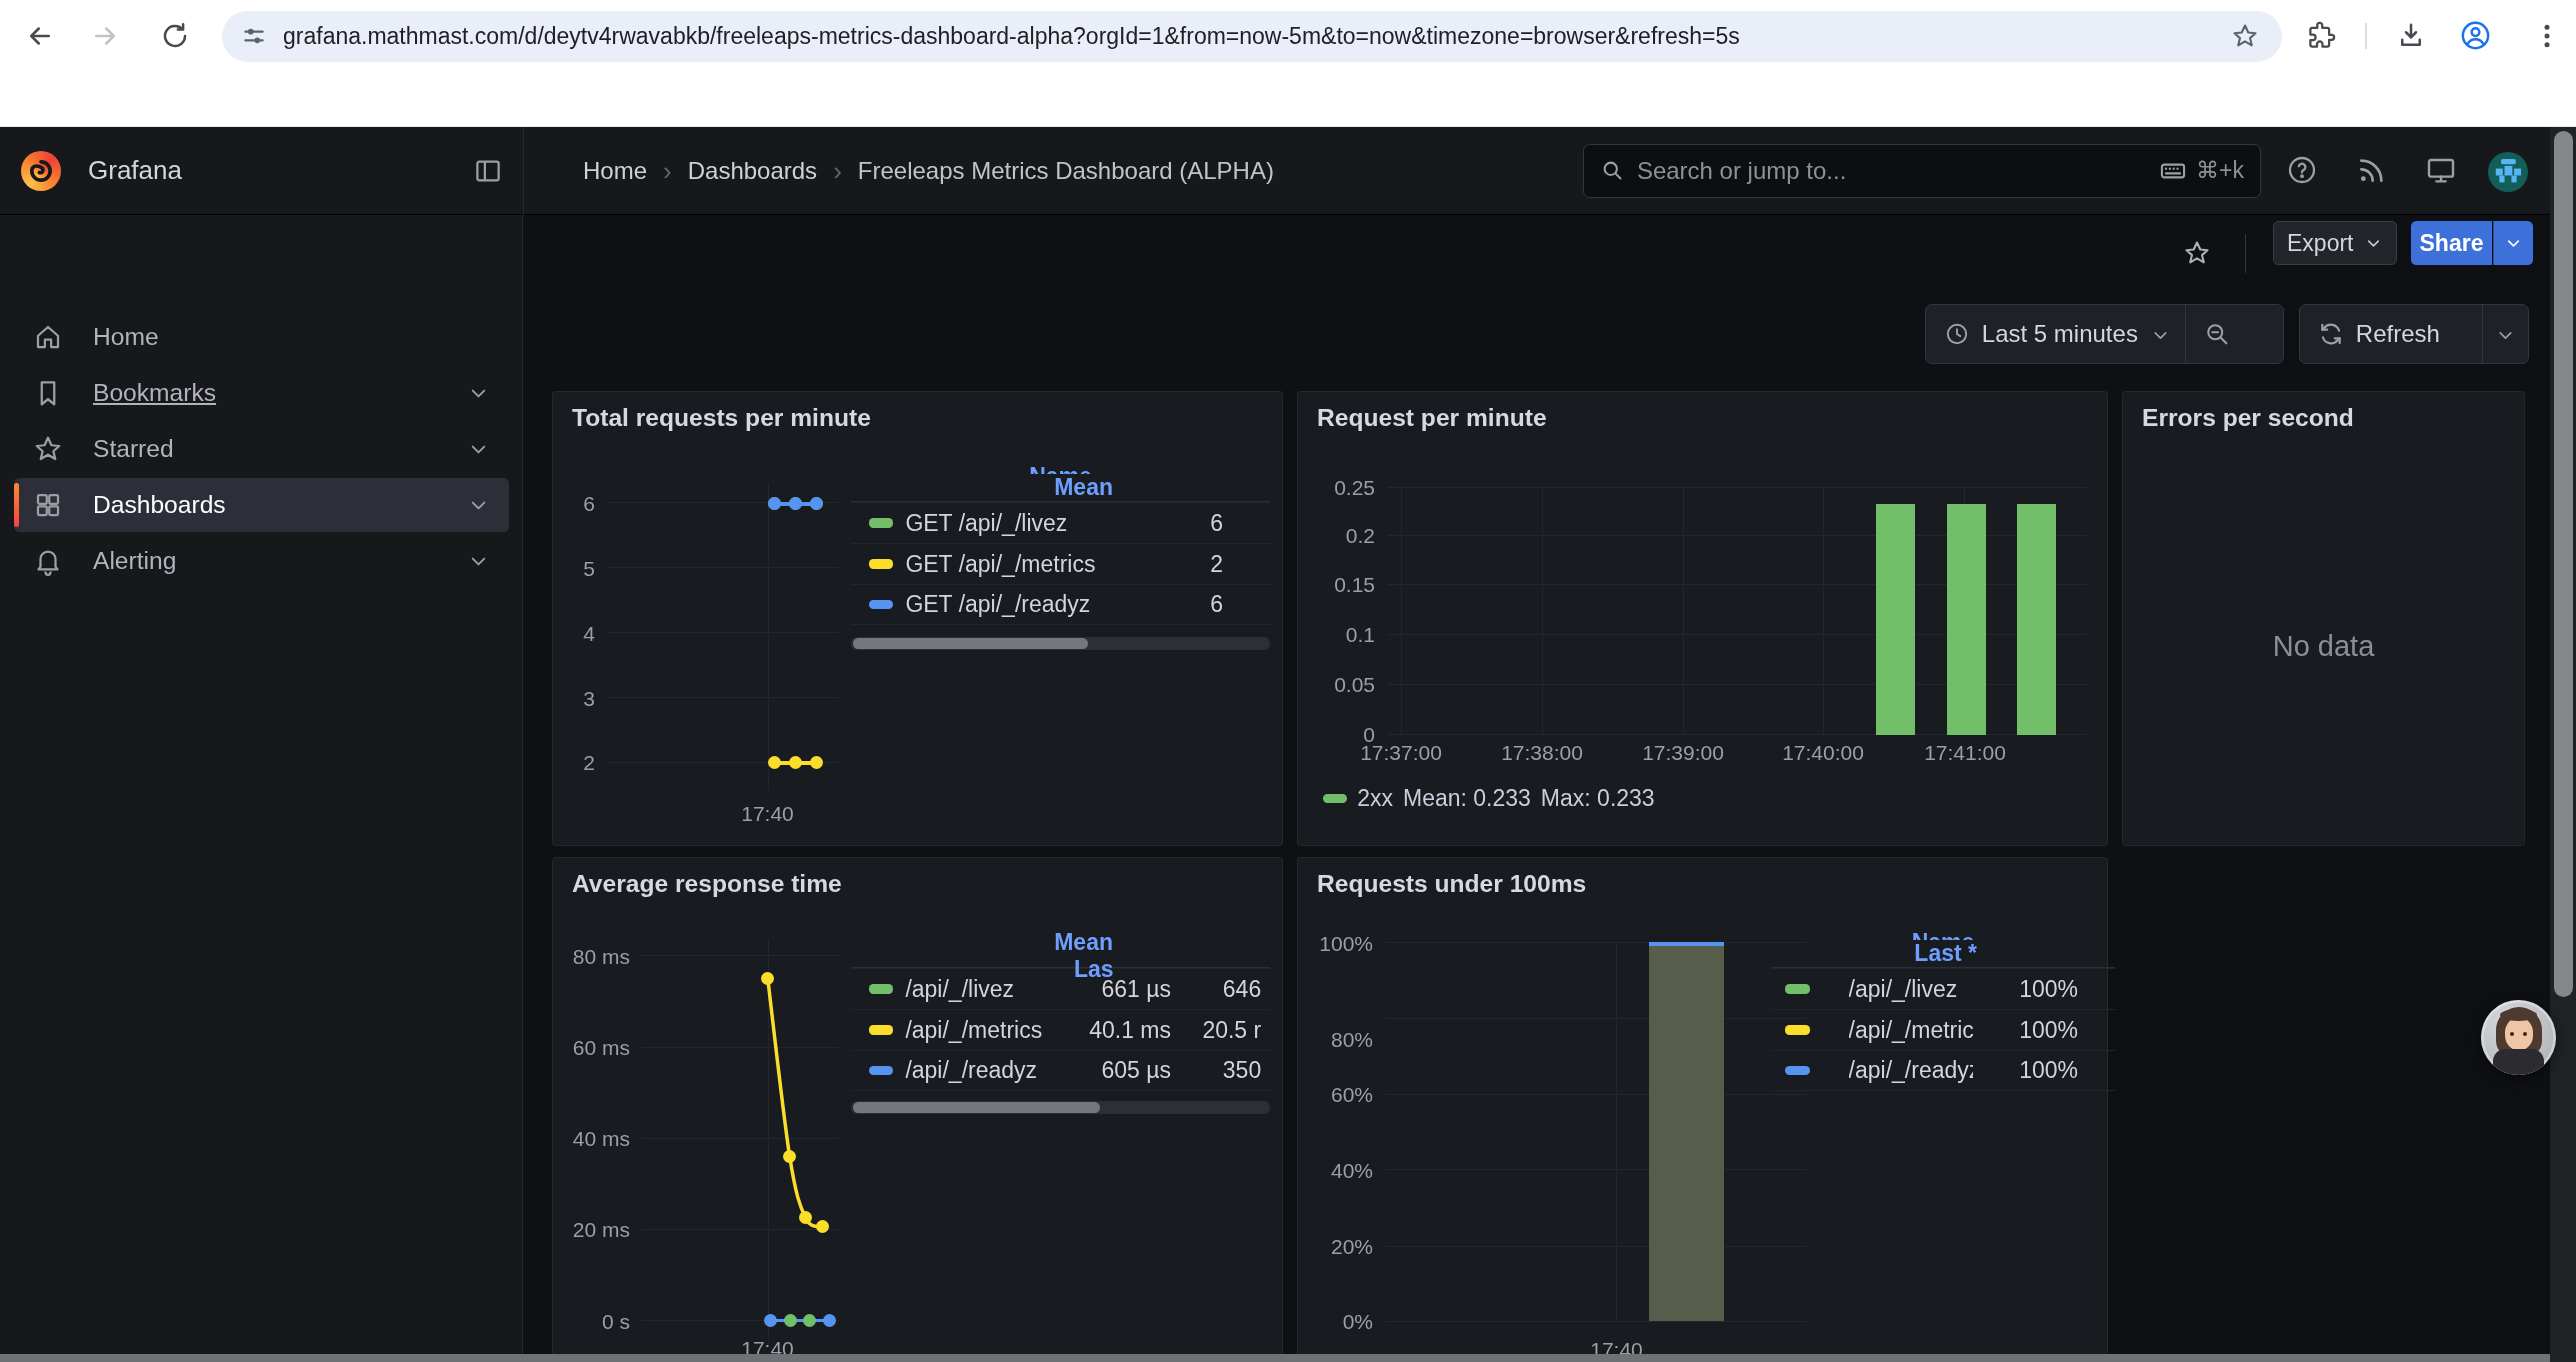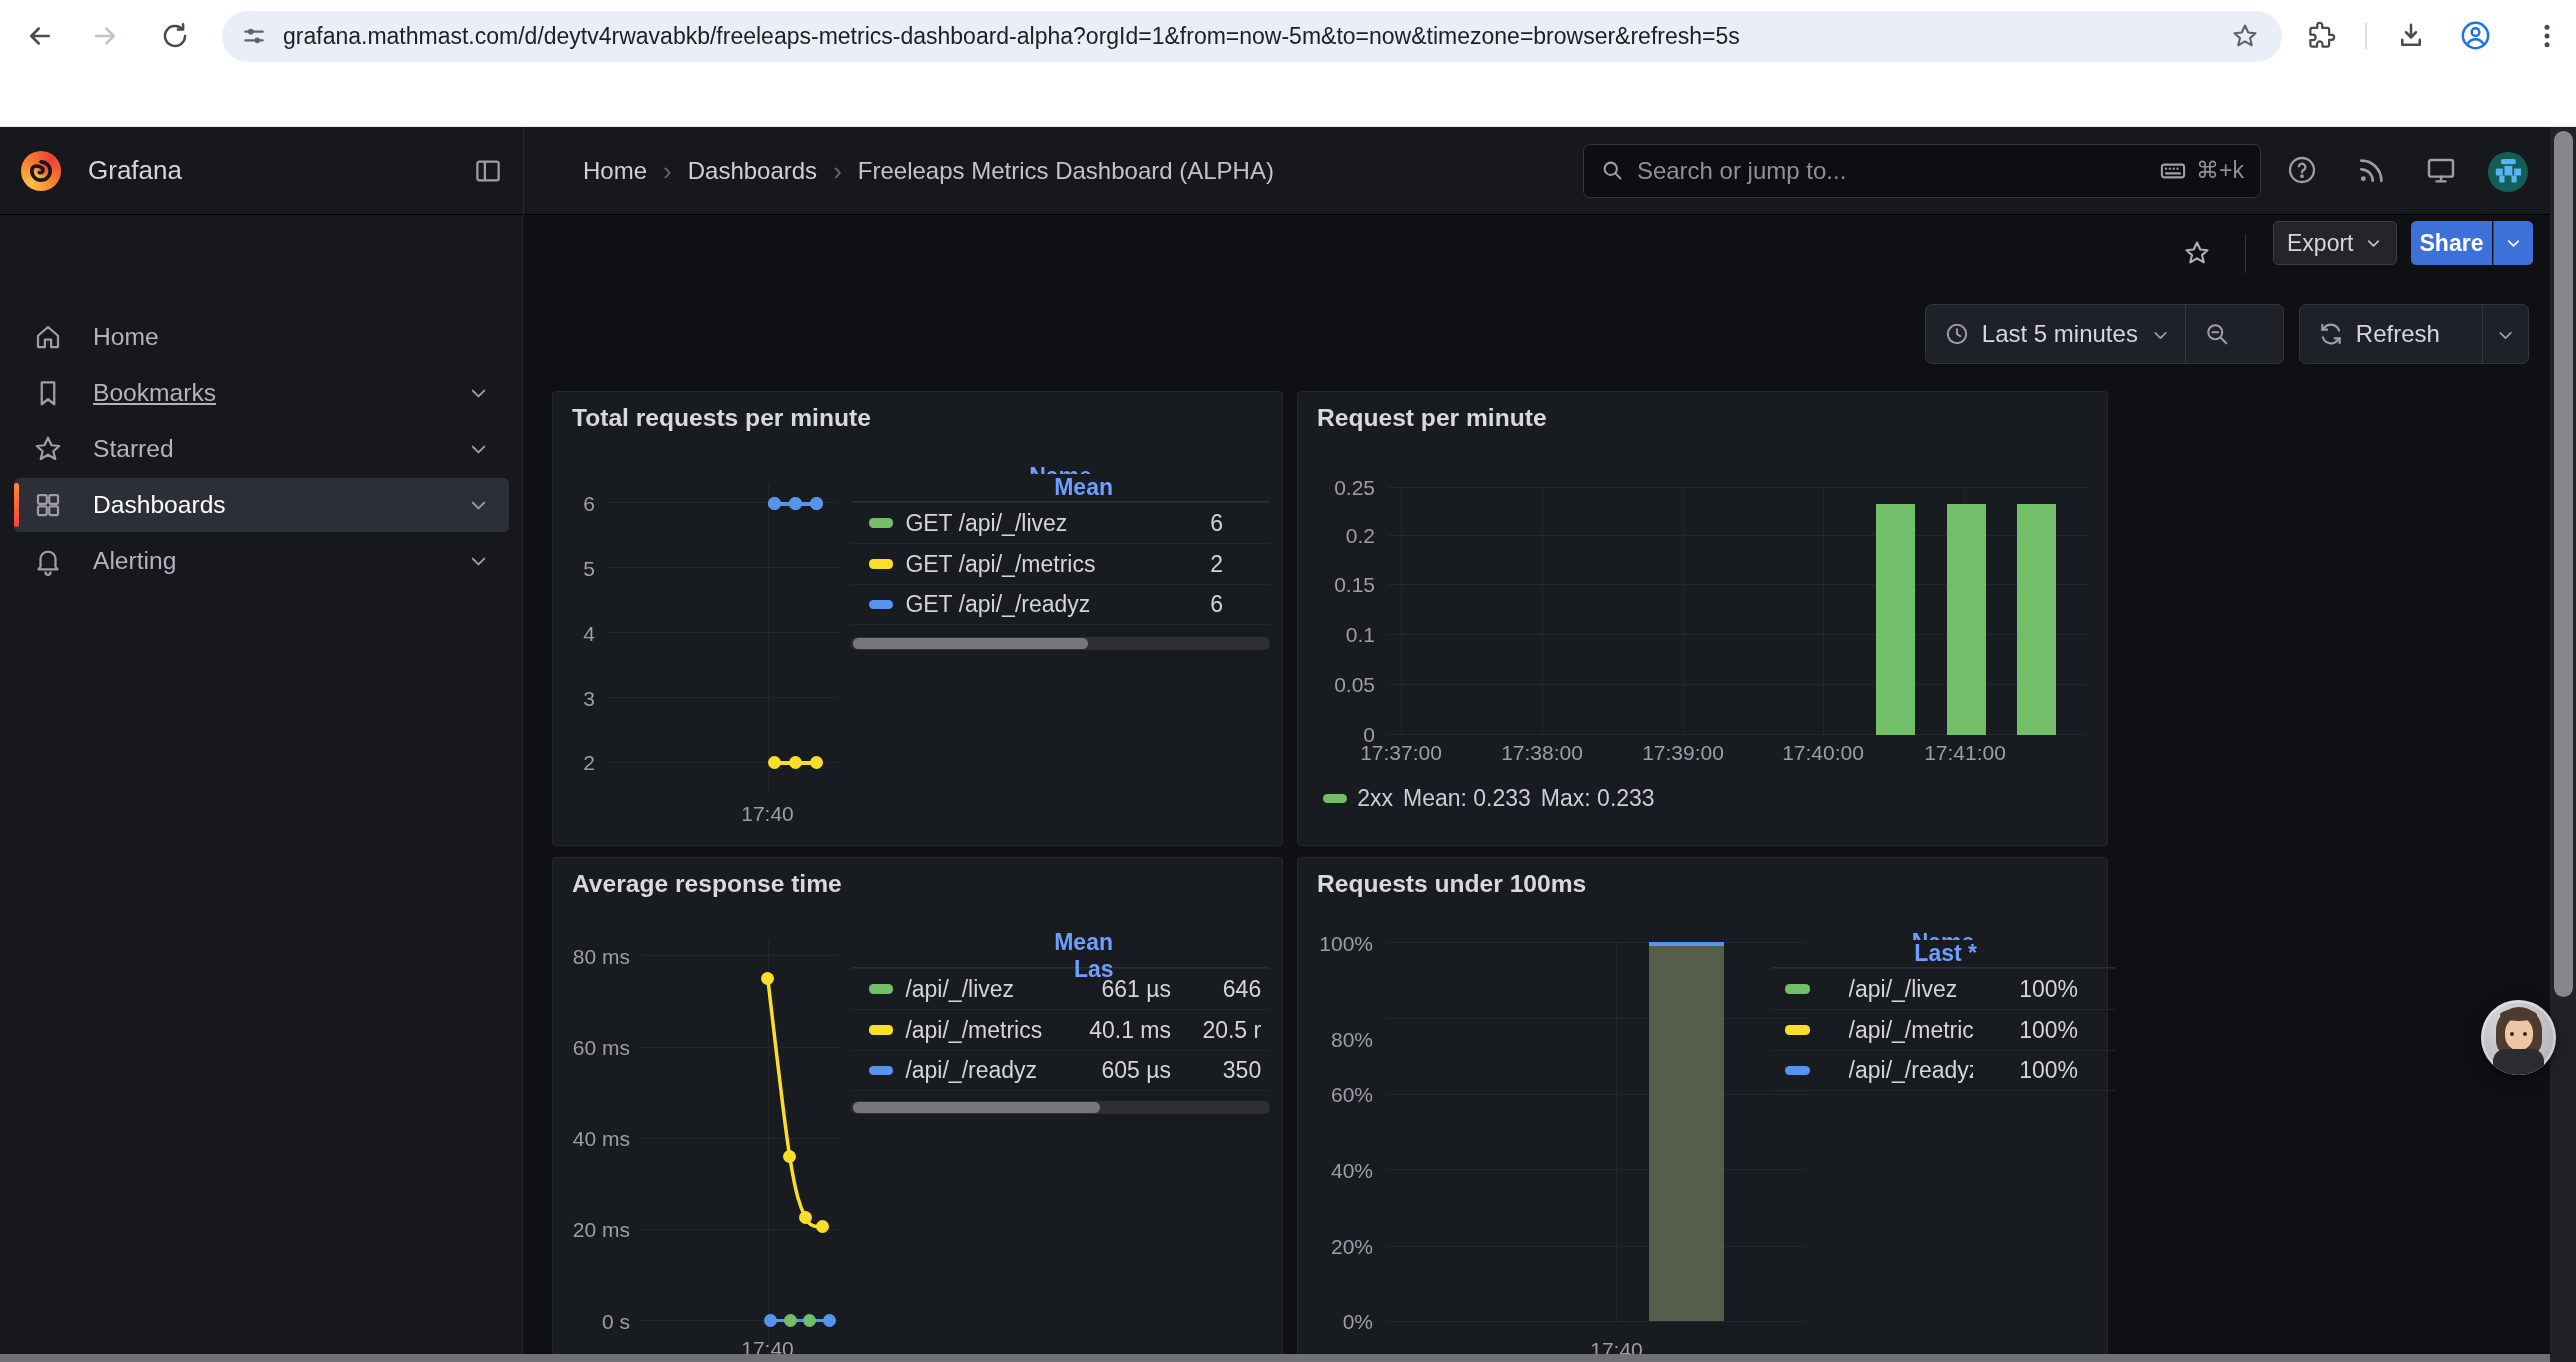--- a/index.html
+++ b/index.html
@@ -442,20 +442,24 @@
         <div style="position: absolute; left: 103px; top: 95px; width: 0.9px; height: 247px; background: rgb(35, 38, 44);"></div>
         <div style="position: absolute; left: 244px; top: 95px; width: 0.9px; height: 247px; background: rgb(35, 38, 44);"></div>
         <div style="position: absolute; left: 385px; top: 95px; width: 0.9px; height: 247px; background: rgb(35, 38, 44);"></div>
         <div style="position: absolute; left: 525px; top: 95px; width: 0.9px; height: 247px; background: rgb(35, 38, 44);"></div>
         <div style="position: absolute; left: 666px; top: 95px; width: 0.9px; height: 247px; background: rgb(35, 38, 44);"></div>
         <div style="position: absolute; left: 578px; top: 112px; width: 39px; height: 231px; background: rgb(115, 191, 105);"></div>
         <div style="position: absolute; left: 649px; top: 112px; width: 39px; height: 231px; background: rgb(115, 191, 105);"></div>
         <div style="position: absolute; left: 719px; top: 112px; width: 39px; height: 231px; background: rgb(115, 191, 105);"></div>
       </div>
 
+    <div class="panel" id="p3" style="left:2122px;top:264px;width:403px;height:455px;">
+      <div class="ptitle">Errors per second</div>
+      <div class="nodata" style="top:238px;">No data</div>
+    </div>
 
     <div class="panel" id="p4" style="left:552px;top:730px;width:731px;height:561px;">
       <div class="ptitle">Average response time</div>
       <div class="yt" style="left:0;top:87px;width:77px;">80 ms</div>
       <div class="yt" style="left:0;top:178px;width:77px;">60 ms</div>
       <div class="yt" style="left:0;top:269px;width:77px;">40 ms</div>
       <div class="yt" style="left:0;top:360px;width:77px;">20 ms</div>
       <div class="yt" style="left:0;top:452px;width:77px;">0 s</div>
       <div class="xt" style="left:153px;top:479px;width:123px;">17:40</div>
       <div class="ltable" style="left:298px;top:71px;width:419px;overflow:hidden;">

